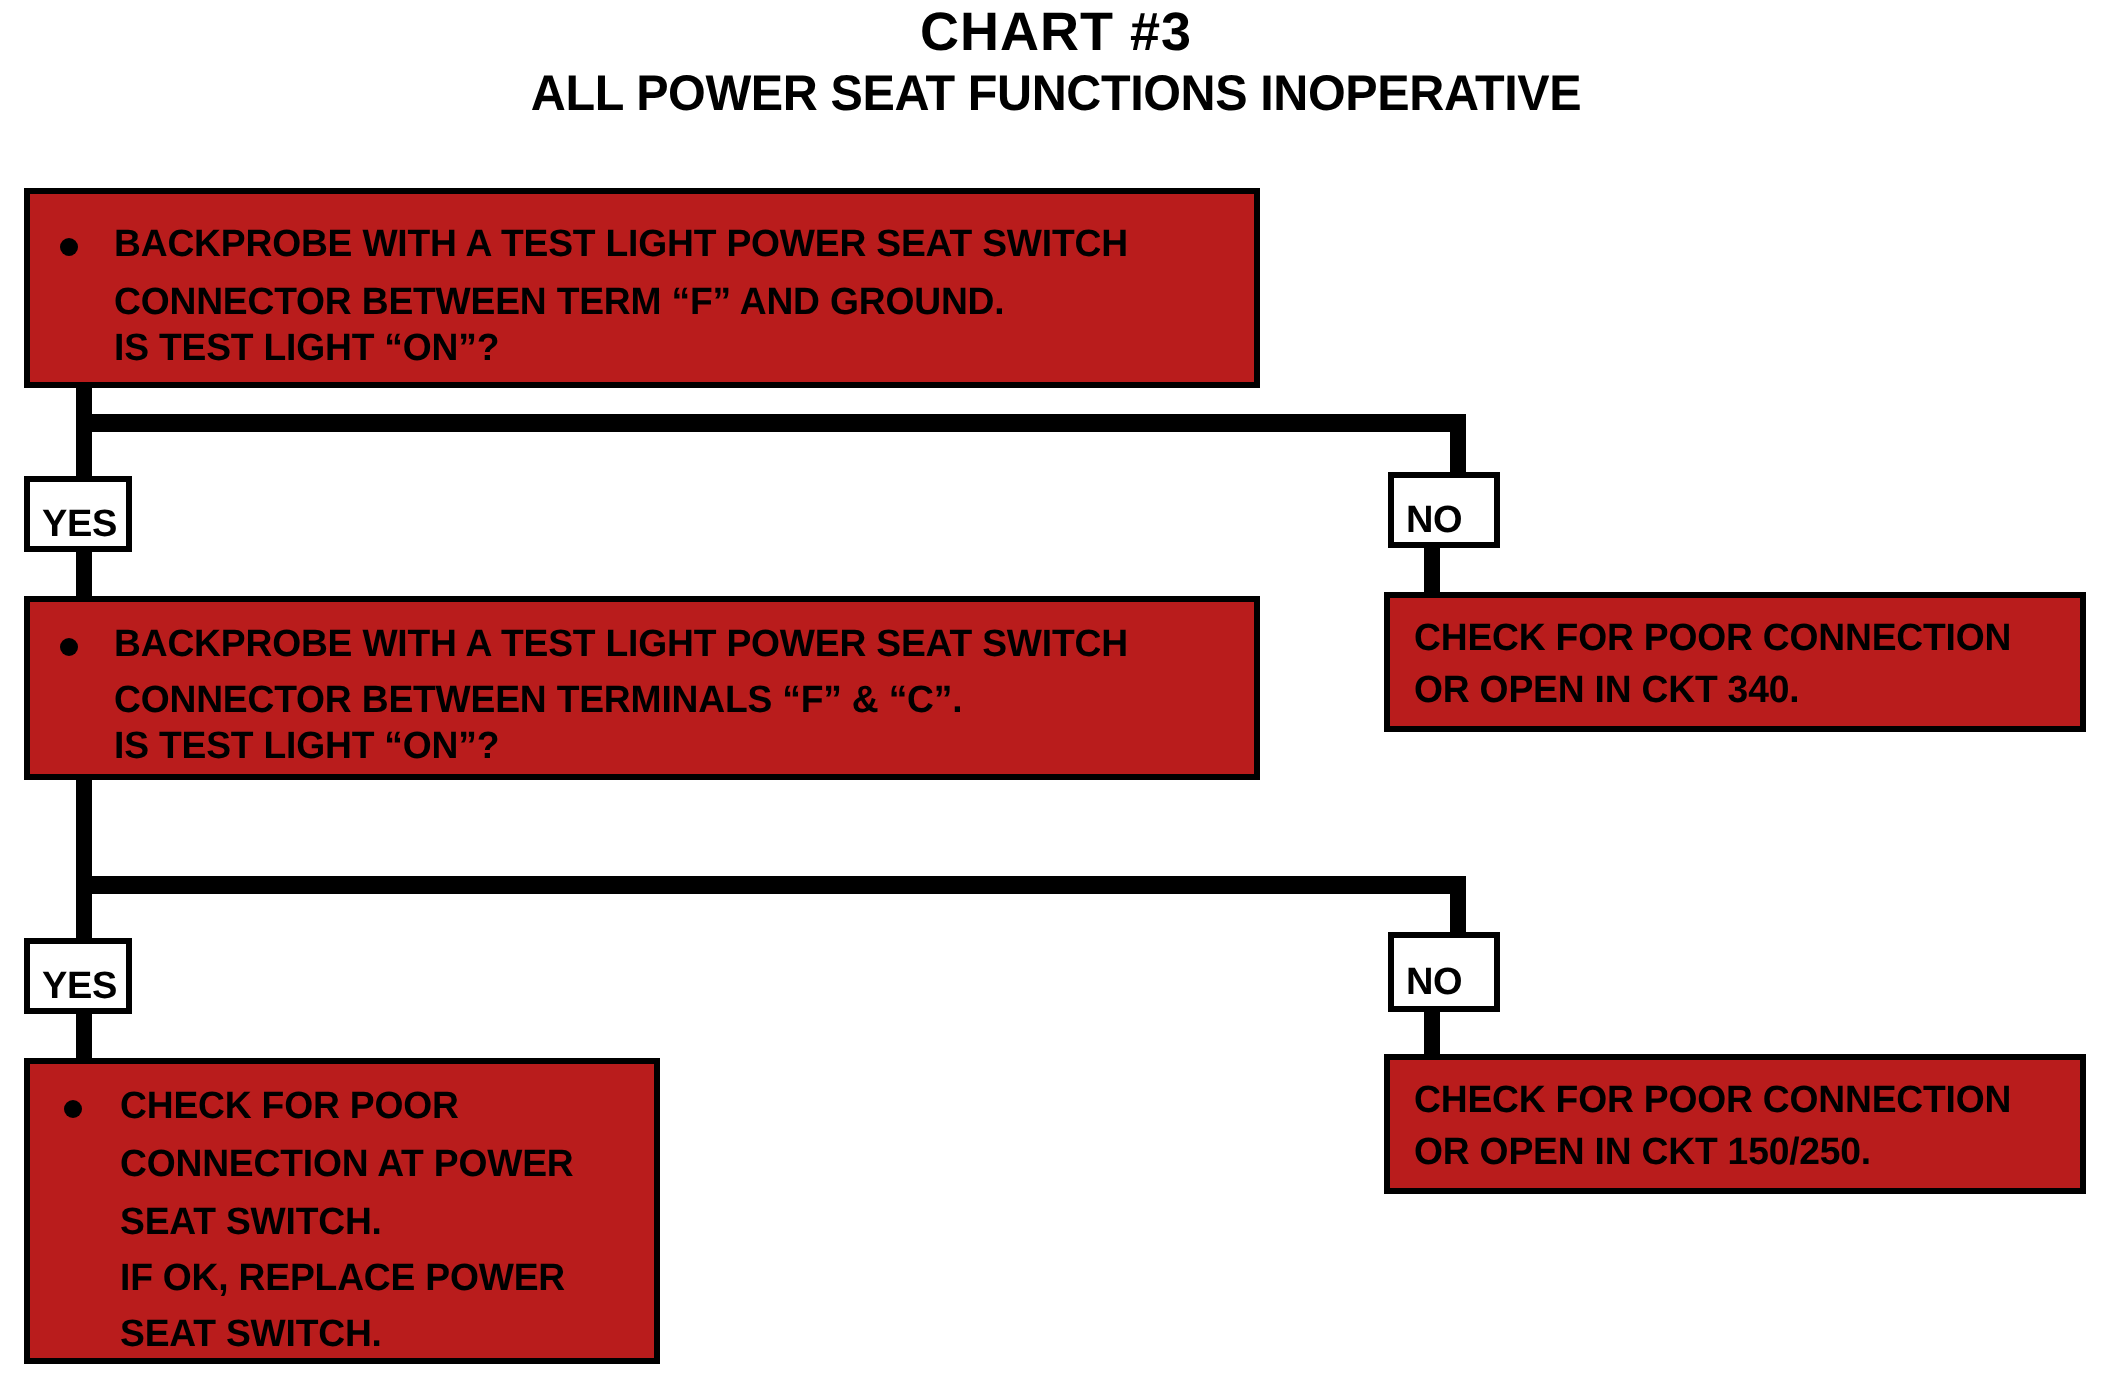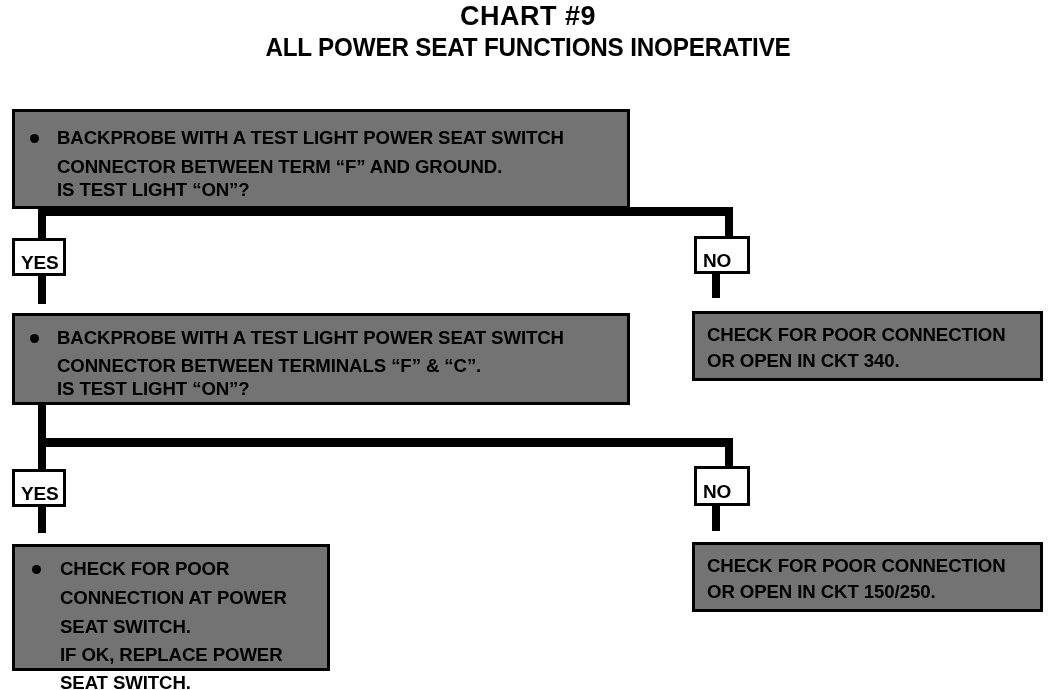--- a/index.html
+++ b/index.html
@@ -42,23 +42,22 @@
     line-height: 1.05;
     white-space: nowrap;
     transform: scaleX(0.97);
   }
 
   
   .box {
     position: absolute;
     box-sizing: border-box;
     border: 3px solid #000;
-    background: #737373;
+    background: #b91c1c;
     z-index: 3;
-    margin-top: 15px;
   }
   .box-inner {
     position: relative;
     height: 100%;
     padding: 0;
   }
   .blines {
     position: absolute;
     font-size: 19px;
     font-weight: bold;
@@ -108,21 +107,21 @@
     background: #000;
     height: 9px;
     z-index: 1;
   }
 </style>
 </head>
 <body>
 
 <div id="page">
 
-  <div class="title-main">CHART #9</div>
+  <div class="title-main">CHART #3</div>
   <div class="title-sub">ALL POWER SEAT FUNCTIONS INOPERATIVE</div>
 
   <div class="vline" style="left:38px; top:192px; height:52px;"></div>
 
   <div class="hbar" style="left:38px; top:207px; width:695px;"></div>
 
   <div class="vline" style="left:725px; top:207px; height:32px;"></div>
 
   <div class="vline" style="left:38px; top:272px; height:32px;"></div>
 
@@ -173,21 +172,21 @@
     <span>NO</span>
   </div>
 
   <div class="box" style="left:692px; top:527px; width:351px; height:70px;">
     <div class="box-inner">
       <div class="blines" style="left:12px; top:6px;">CHECK FOR POOR CONNECTION</div>
       <div class="blines" style="left:12px; top:32px;">OR OPEN IN CKT 150/250.</div>
     </div>
   </div>
 
-  <div class="box" style="left:12px; top:529px; width:318px; height:127px;">
+  <div class="box" style="left:12px; top:529px; width:318px; height:153px;">
     <div class="box-inner">
       <div class="bullet" style="left:17px; top:18px;"></div>
       <div class="blines" style="left:45px; top:7px;">CHECK FOR POOR</div>
       <div class="blines" style="left:45px; top:36px;">CONNECTION AT POWER</div>
       <div class="blines" style="left:45px; top:65px;">SEAT SWITCH.</div>
       <div class="blines" style="left:45px; top:93px;">IF OK, REPLACE POWER</div>
       <div class="blines" style="left:45px; top:121px;">SEAT SWITCH.</div>
     </div>
   </div>
 

